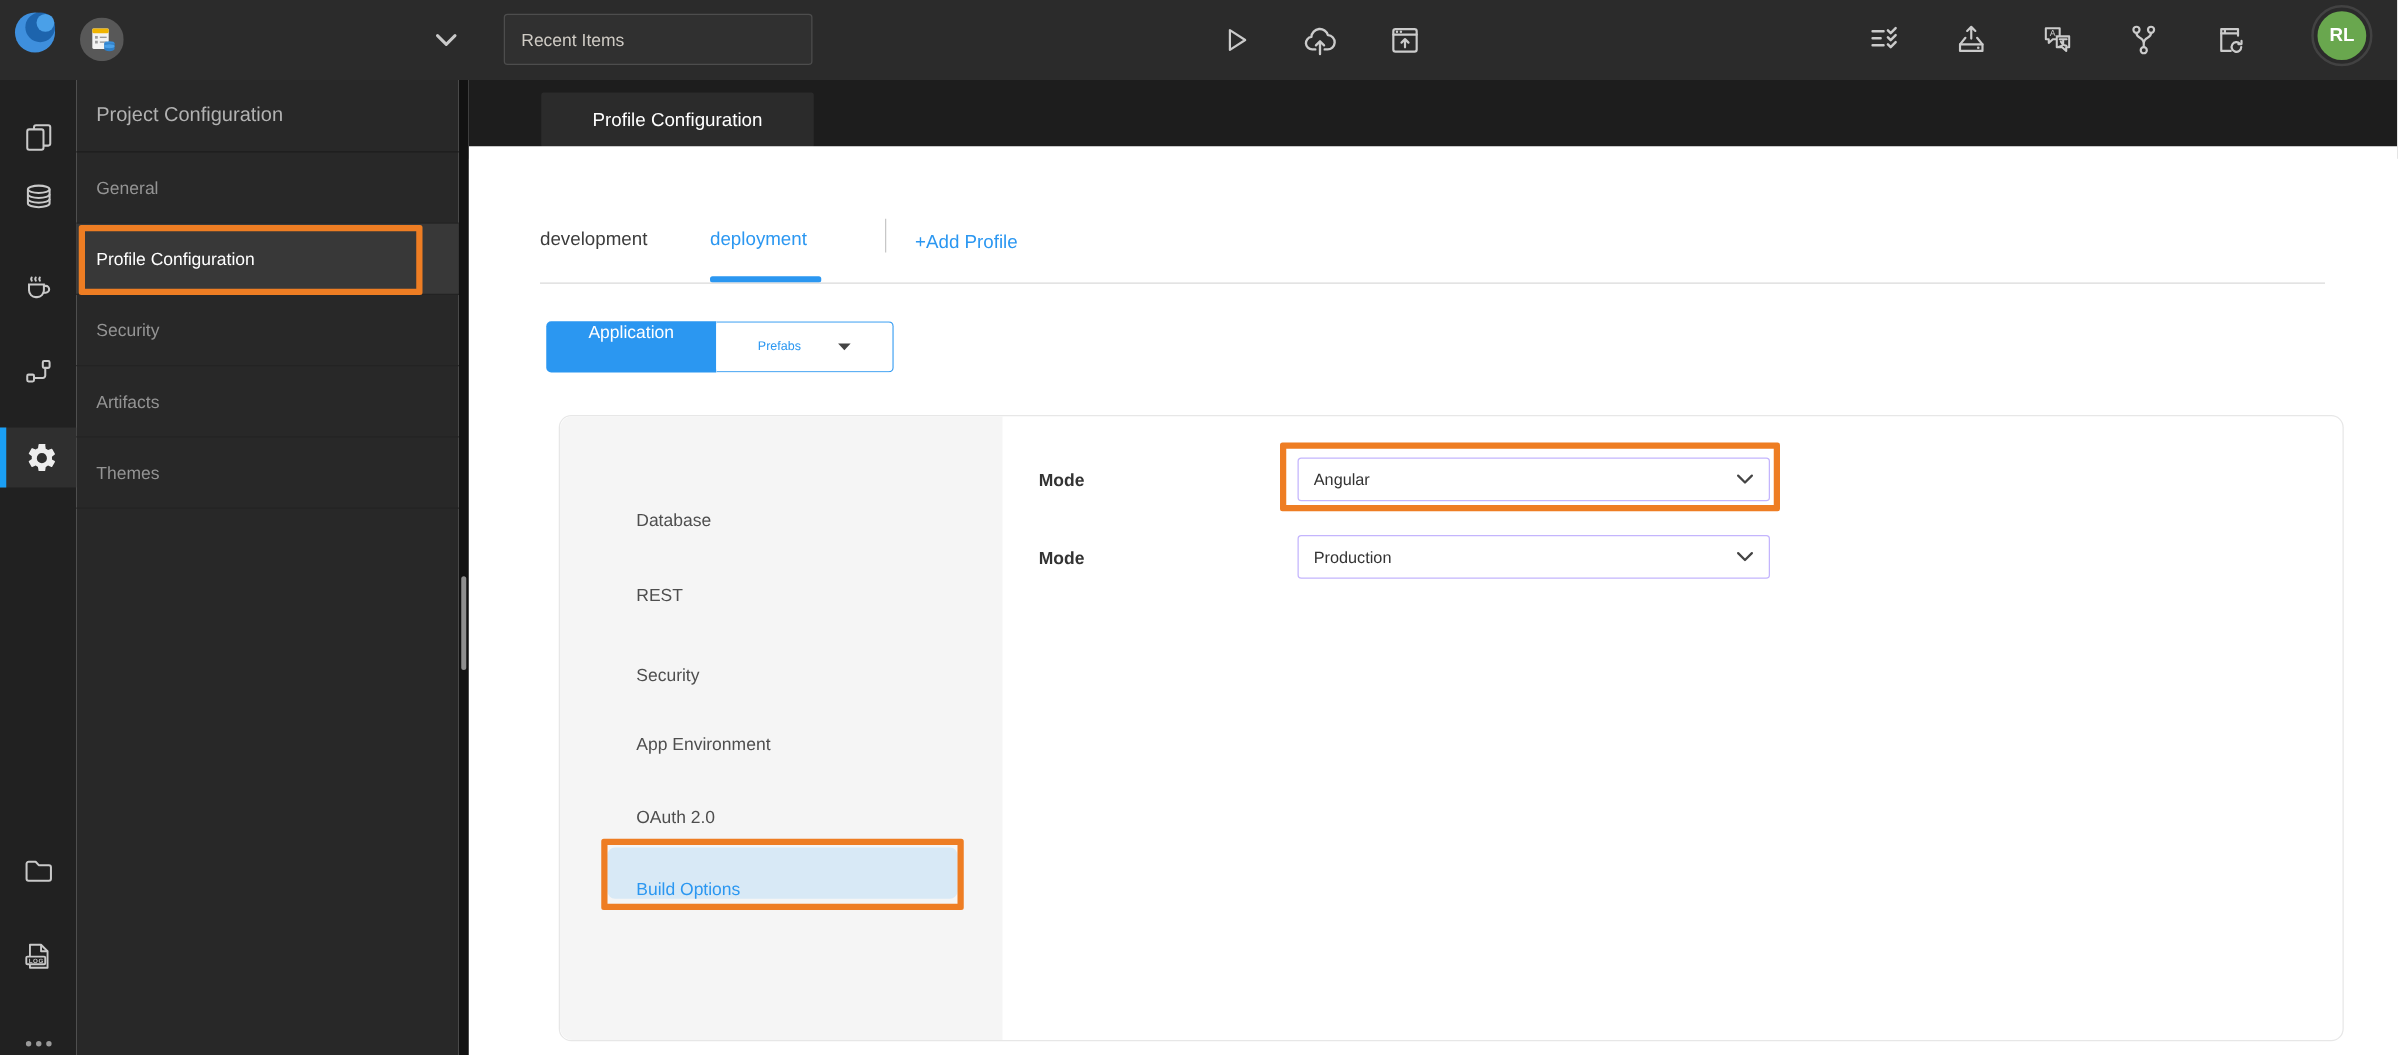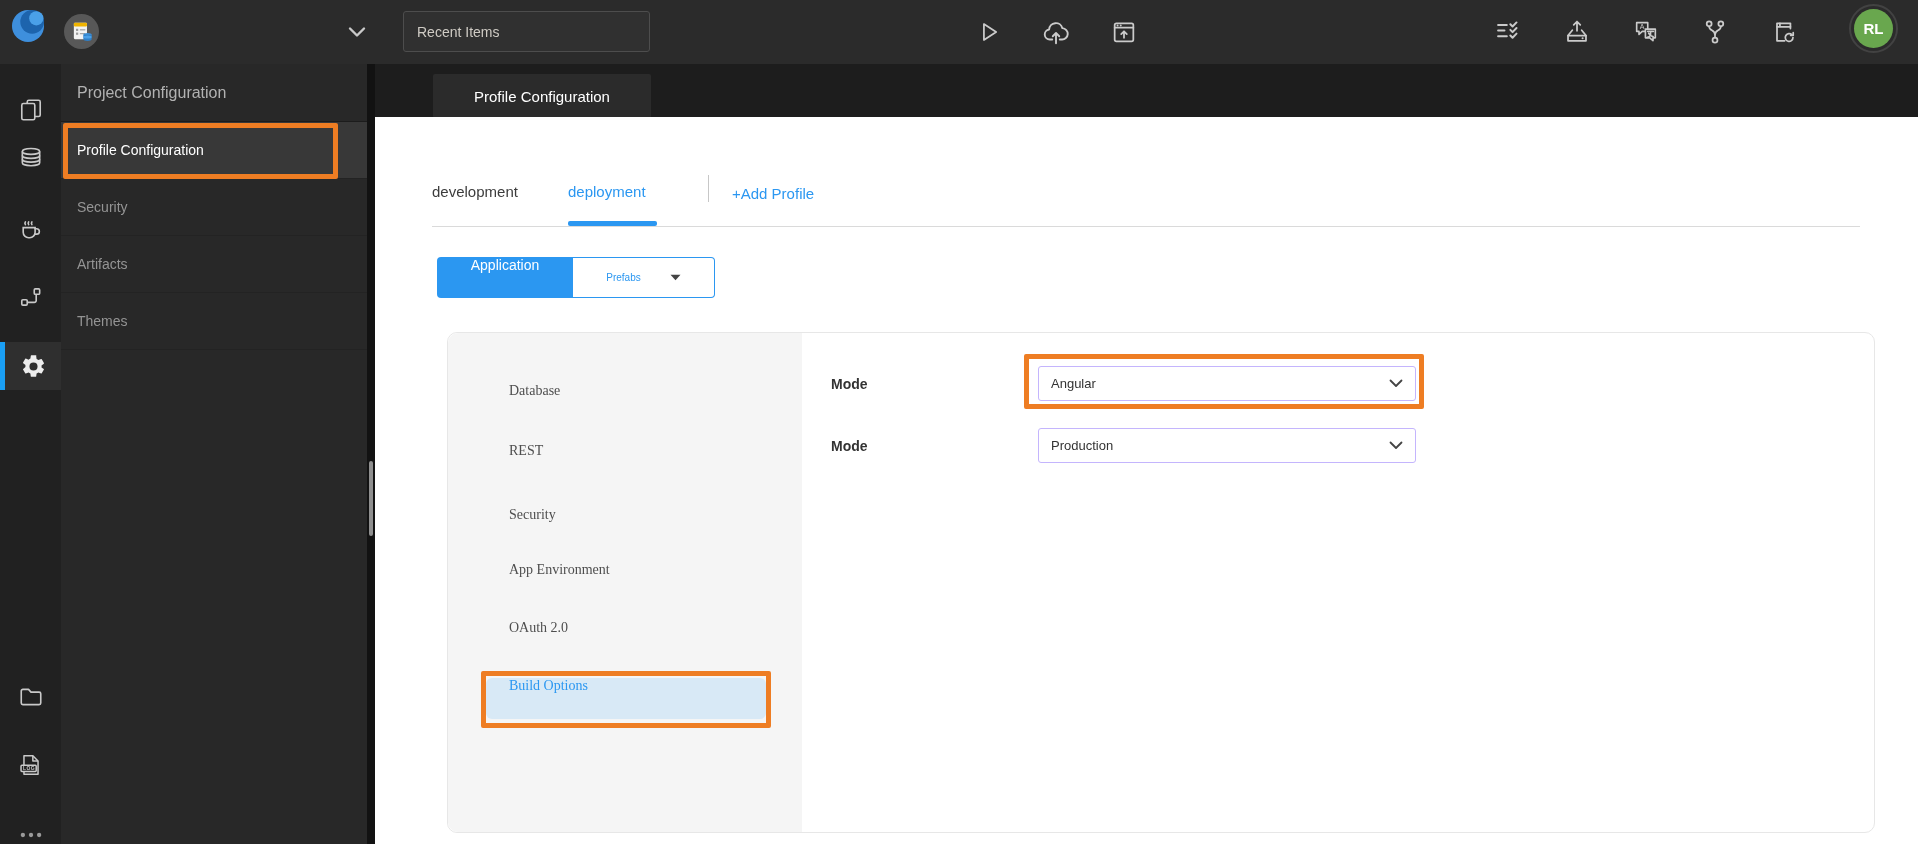--- a/index.html
+++ b/index.html
@@ -49,21 +49,21 @@
   .add-profile { position:absolute; left:357px; top:68px; font-size:15px; color:#2b97f1; cursor:pointer; }
   .tabs-underline { position:absolute; left:193px; top:104px; width:89px; height:5px; background:#2b97f1; border-radius:2px; }
   .tabs-hr { position:absolute; left:57px; top:109px; width:1428px; height:1px; background:#dadada; }
   
   .seg { position:absolute; left:62px; top:140px; height:41px; display:flex; }
   .seg-app { width:136px; background:#2b97f1; color:#fff; font-size:14px; display:flex; align-items:flex-start; justify-content:center; border-radius:4px 0 0 4px; cursor:pointer; }
   .seg-prefabs { width:142px; background:#fff; border:1px solid #2b97f1; border-left:none; color:#2b97f1; font-size:10px; display:flex; align-items:center; justify-content:center; gap:29px; border-radius:0 4px 4px 0; cursor:pointer; }
   
   .card { position:absolute; left:72px; top:215px; width:1428px; height:501px; border:1px solid #e7e7e7; border-radius:10px; background:#fff; }
   .card-nav { position:absolute; left:0; top:0; width:354px; height:499px; background:#f5f5f5; border-radius:10px 0 0 10px; }
-  .nav-item { position:absolute; left:38px; width:280px; height:41px; display:flex; align-items:flex-start; padding-left:23px; font-size:14px; color:#4e4e4e; cursor:pointer;font-family:Liberation Serif, serif; }
+  .nav-item { position:absolute; left:38px; width:280px; height:41px; display:flex; align-items:flex-end; padding-left:23px; font-size:14px; color:#4e4e4e; cursor:pointer; }
   .nav-item.active { background:#d8e9f6; border-radius:6px; color:#2b97f1; }
   .annot-navitem { left:33px; top:338px; width:290px; height:57px; }
   
   .form-label { position:absolute; left:383px; font-size:14px; font-weight:700; color:#333; }
   .select { position:absolute; left:590px; width:378px; height:35px; border:1px solid #c4b5fd; border-radius:3px; background:#fff; display:flex; align-items:center; justify-content:space-between; padding:0 12px; font-size:13px; color:#333; cursor:pointer; }
   .annot-mode { left:576px; top:21px; width:400px; height:55px; }
 </style>
 </head>
 <body>
 
@@ -217,20 +217,23 @@
       <svg width="26" height="26" viewBox="0 0 24 24" fill="#9a9a9a">
         <circle cx="4.5" cy="12" r="2"></circle>
           <circle cx="12" cy="12" r="2"></circle>
           <circle cx="19.5" cy="12" r="2"></circle>
       </svg>
     </div>
   </div>
 
   <div class="sidebar">
     <div class="sidebar-title">Project Configuration</div>
+    <div class="side-item">
+      <span>General</span>
+    </div>
     <div class="side-item active">
       <span>Profile Configuration</span>
       <div class="annot annot-sideitem"></div>
     </div>
     <div class="side-item">
       <span>Security</span>
     </div>
     <div class="side-item">
       <span>Artifacts</span>
     </div>

